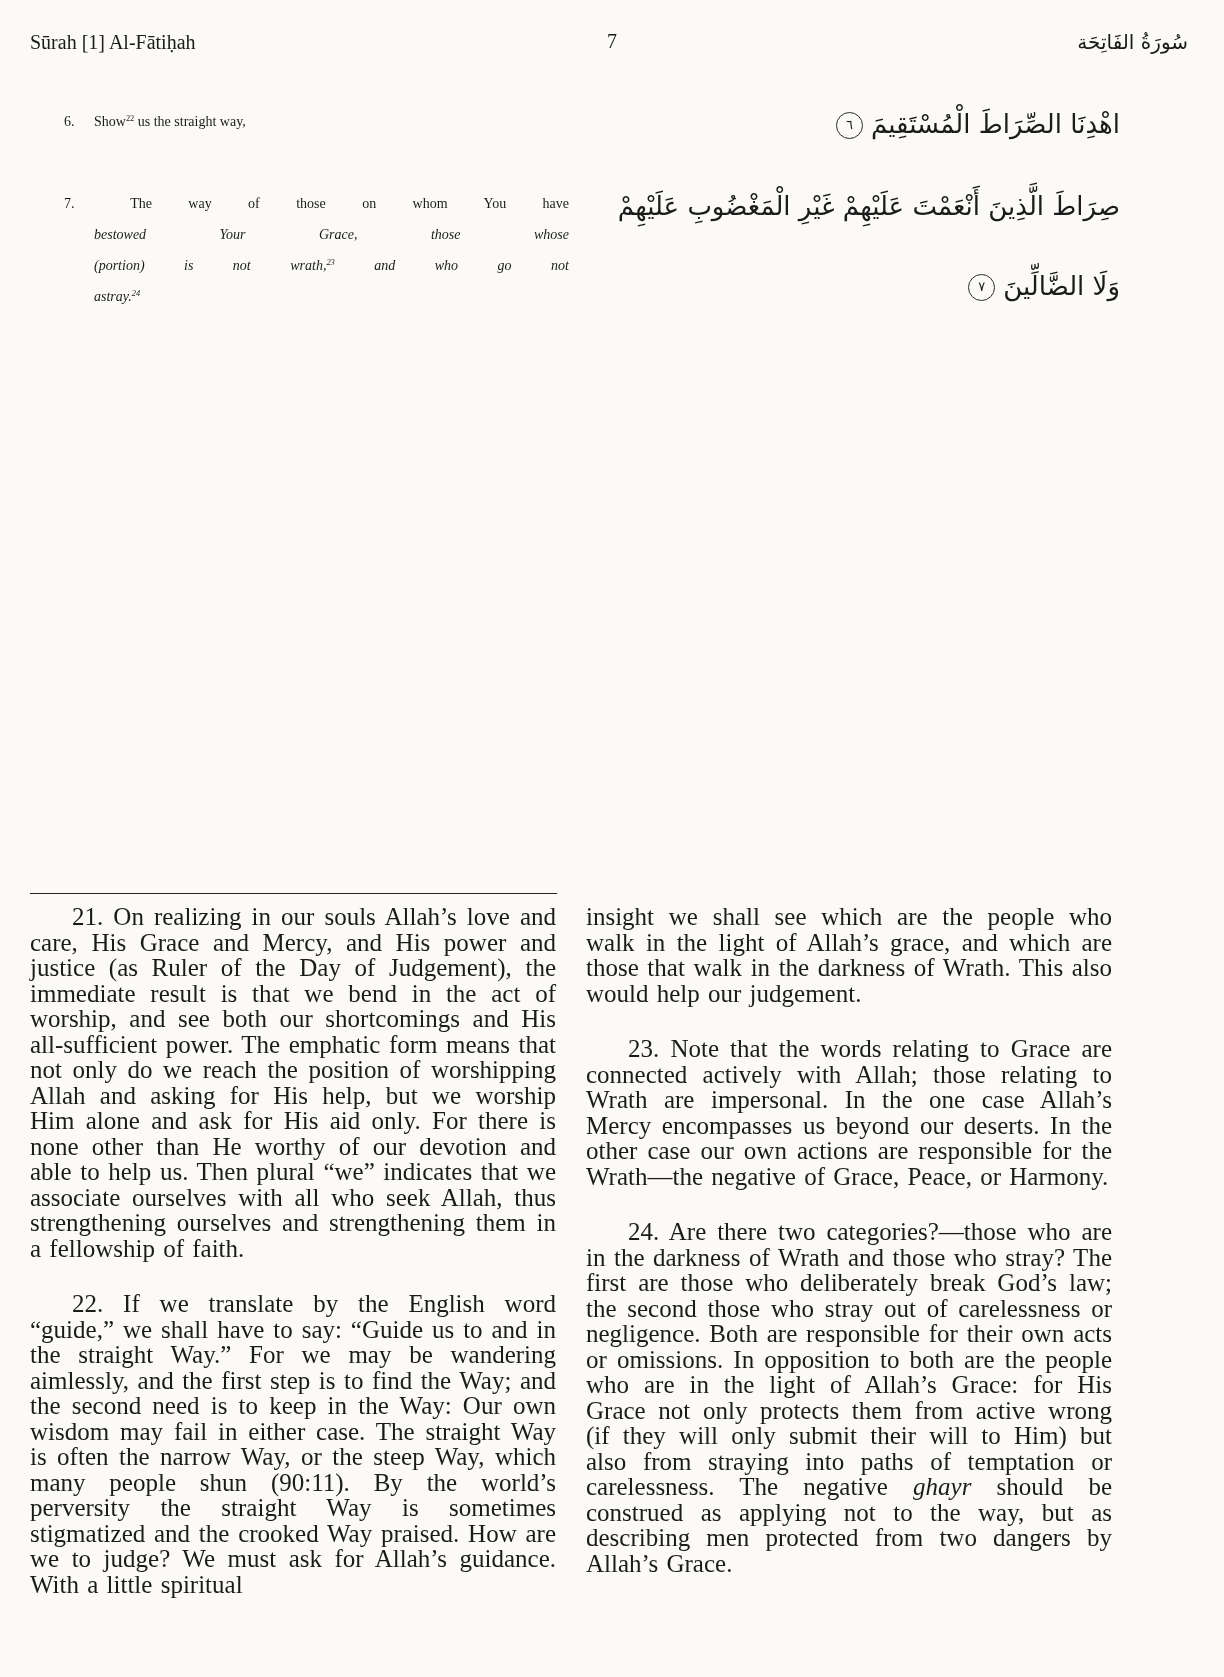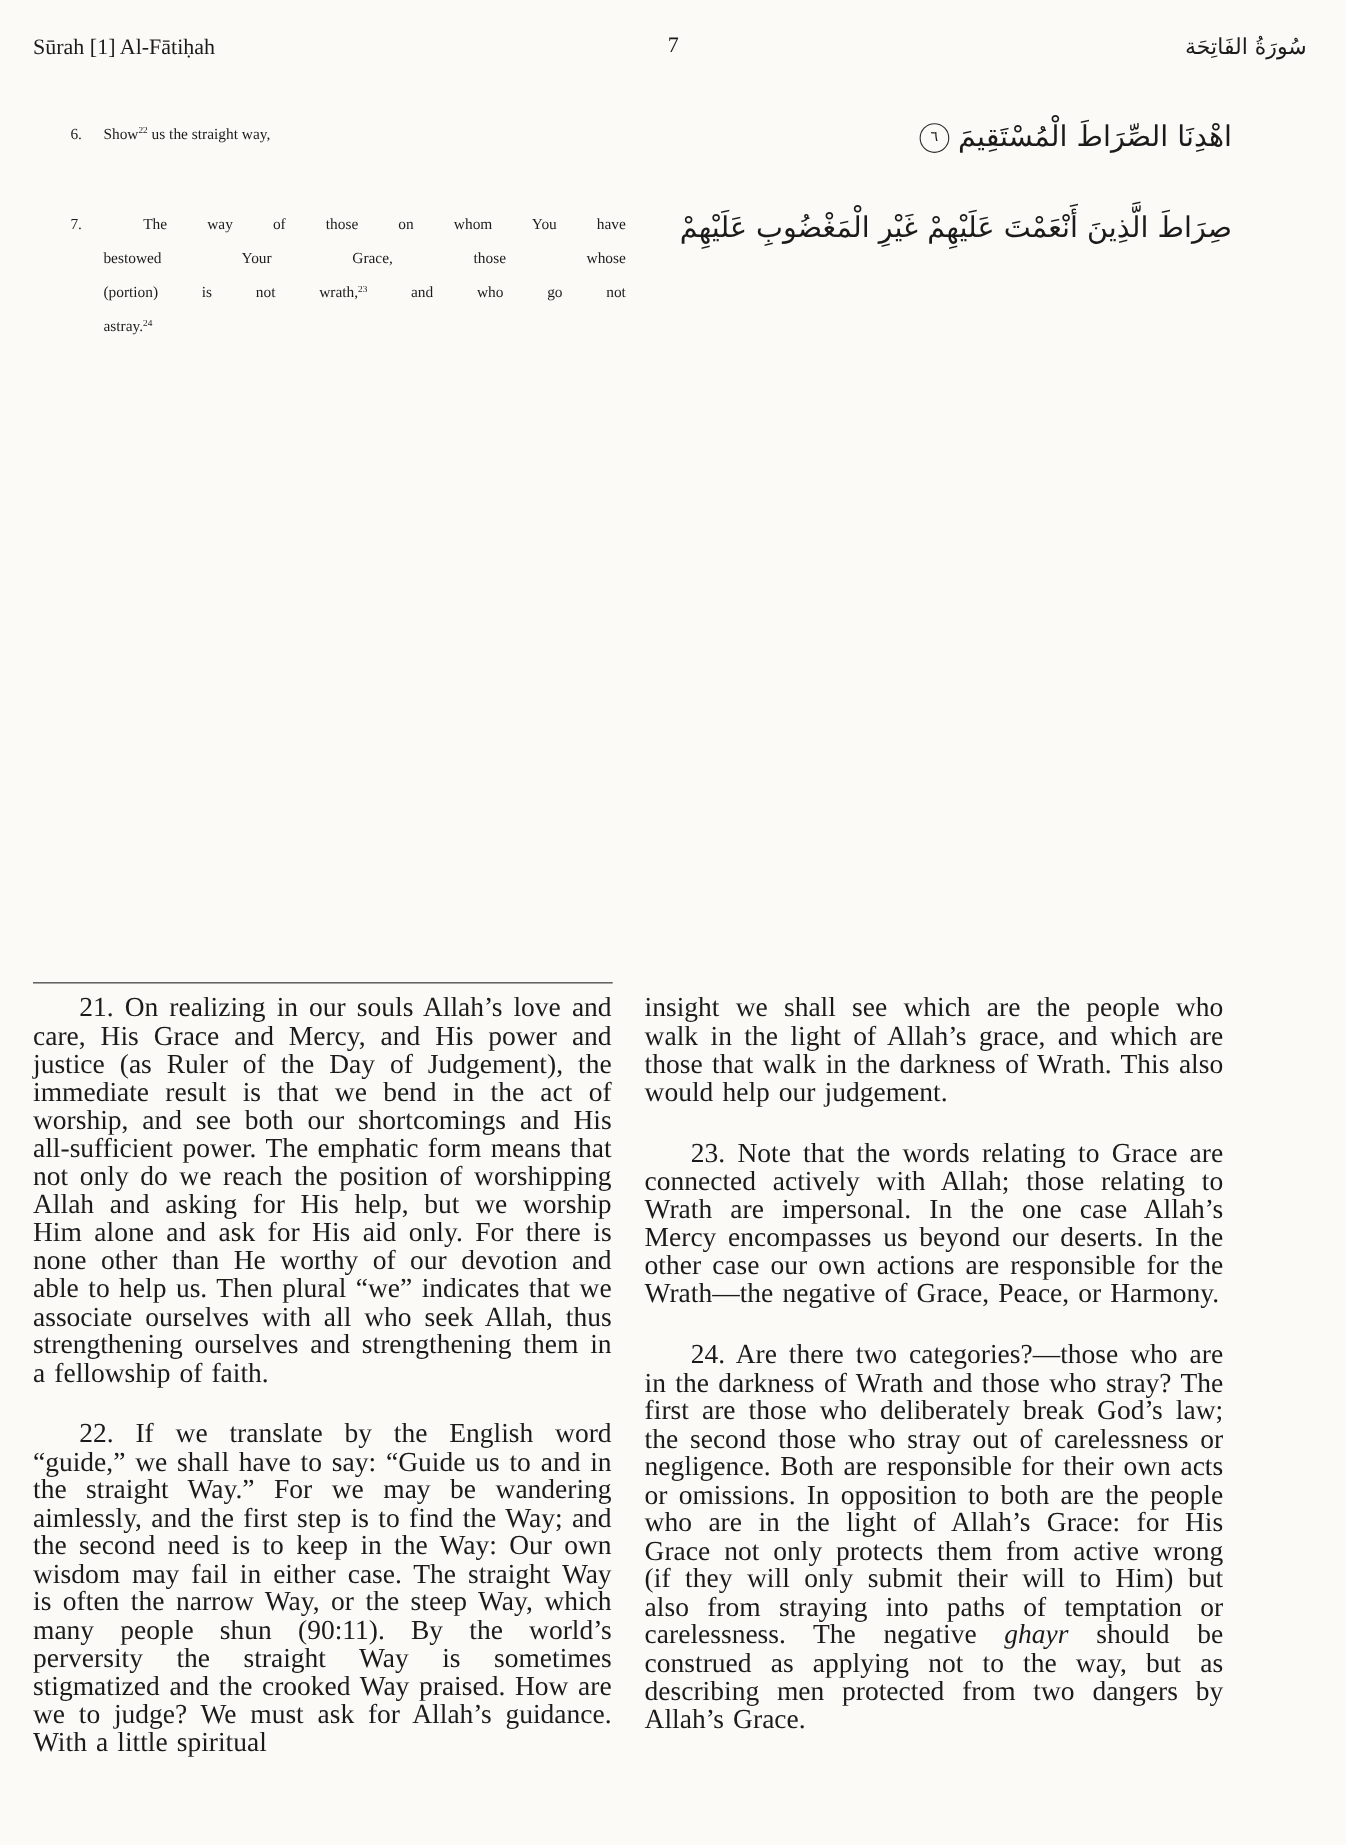--- a/index.html
+++ b/index.html
@@ -44,21 +44,21 @@
     justify-content: space-between;
     margin-bottom: 46px;
   }
   .verse-en {
     width: 505px;
     font-size: 14px;
     line-height: 31px;
   }
   .v-num { display: inline-block; width: 30px; }
   .v-line.jl { text-align: justify; text-align-last: justify; }
-  .v-line.indent { padding-left: 30px; }
+  .v-line.indent { padding-left: 30px; font-style: italic; }
   sup {
     font-size: 0.6em;
     vertical-align: baseline;
     position: relative;
     top: -0.55em;
     line-height: 0;
   }
   .verse-ar {
     direction: rtl;
     font-family: "DejaVu Sans", sans-serif;
@@ -135,20 +135,21 @@
 
   <div class="verse-row">
     <div class="verse-en">
       <div class="v-line jl"><span class="v-num">7.</span> <span>The way of those on whom You have</span></div>
       <div class="v-line jl indent"><span>bestowed Your Grace, those whose</span></div>
       <div class="v-line jl indent"><span>(portion) is not wrath,</span><sup>23</sup><span> and who go not</span></div>
       <div class="v-line indent"><span>astray.</span><sup>24</sup></div>
     </div>
     <div class="verse-ar" lang="ar" dir="rtl">
       <div class="ar-line1"><span>صِرَاطَ الَّذِينَ أَنْعَمْتَ عَلَيْهِمْ غَيْرِ الْمَغْضُوبِ عَلَيْهِمْ</span></div>
+      <div class="ar-line2"><span>وَلَا الضَّالِّينَ</span><span class="ayah"><span>٧</span></span></div>
     </div>
   </div>
 
 </div>
 
 <div class="footnotes">
   <div class="fn-rule"></div>
   <div class="fn-cols">
     <div class="fn-col">
       <p><span>21.</span><span> On realizing in our souls Allah’s love and care, His Grace and Mercy, and His power and justice (as Ruler of the Day of Judgement), the immediate result is that we bend in the act of worship, and see both our shortcomings and His all-sufficient power. The emphatic form means that not only do we reach the position of worshipping Allah and asking for His help, but we worship Him alone and ask for His aid only. For there is none other than He worthy of our devotion and able to help us. Then plural “we” indicates that we associate ourselves with all who seek Allah, thus strengthening ourselves and strengthening them in a fellowship of faith.</span></p>

